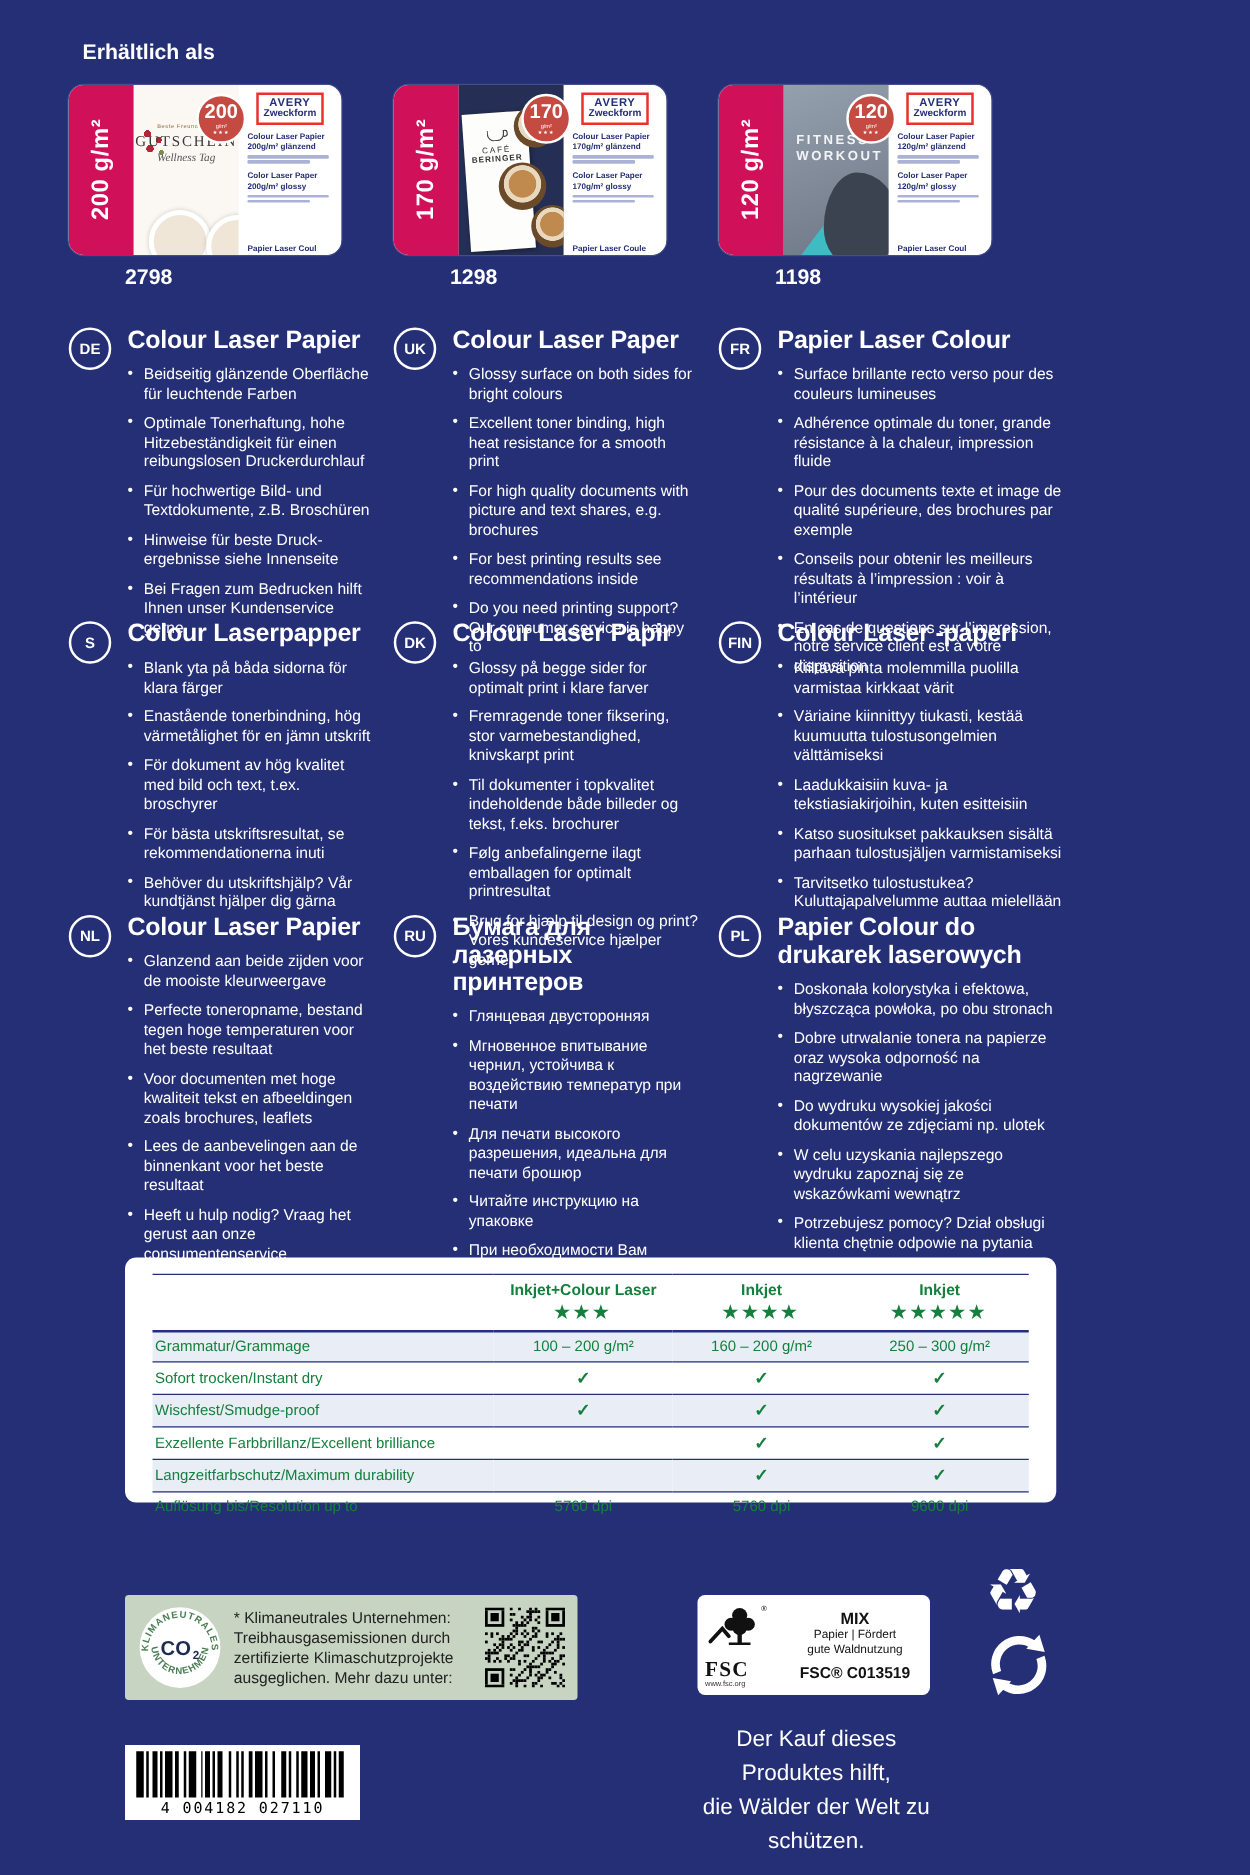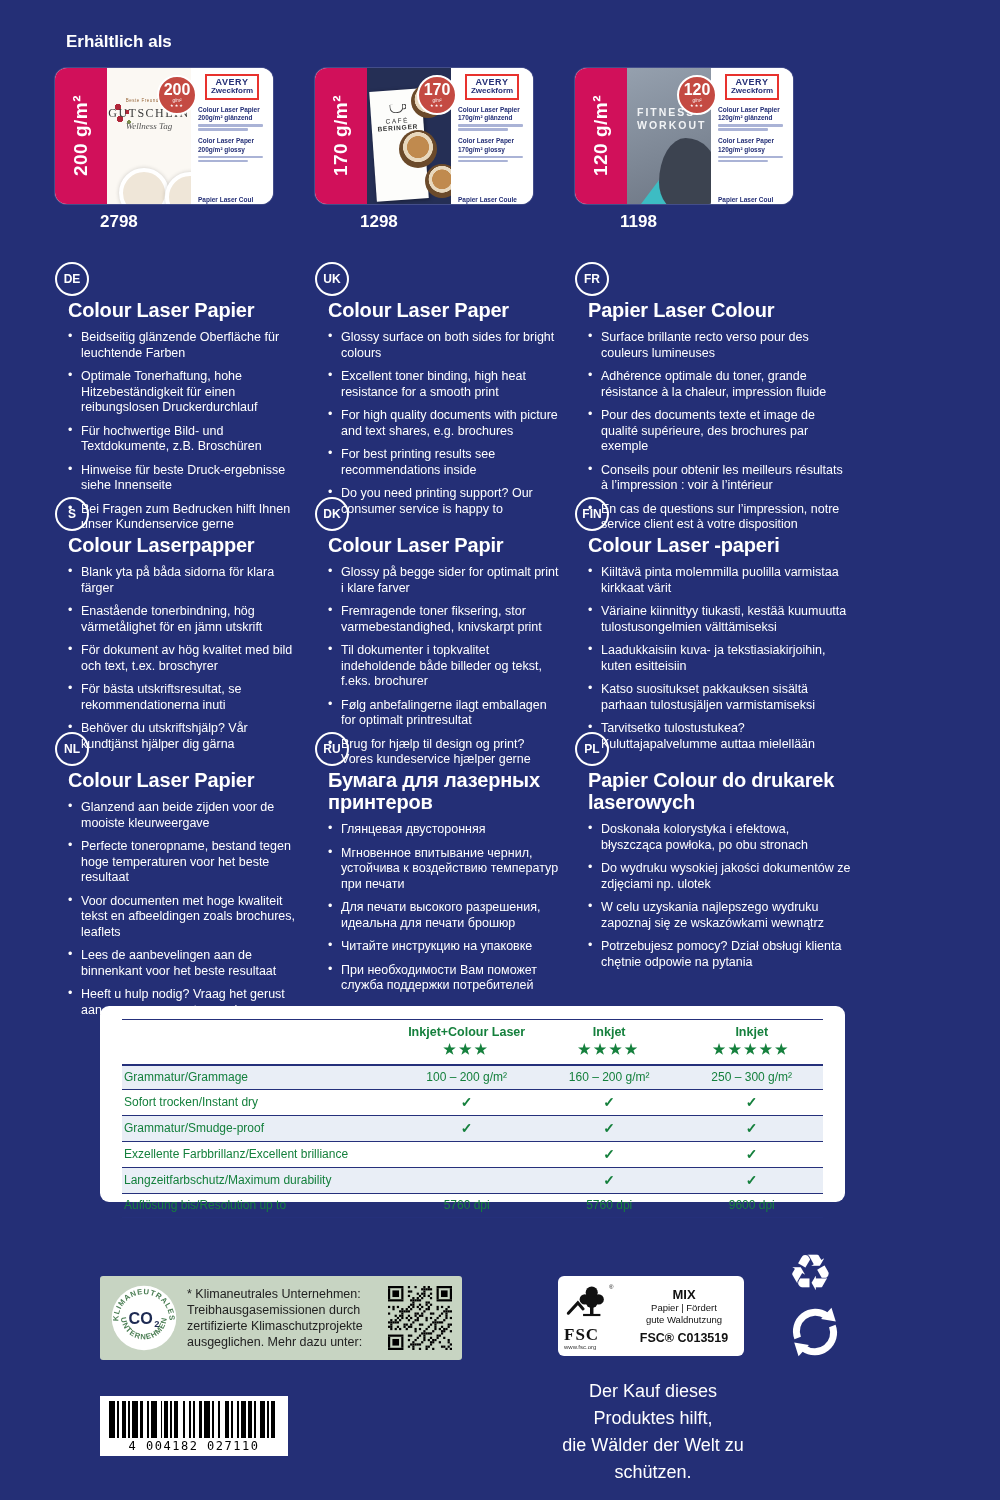--- a/index.html
+++ b/index.html
@@ -55,21 +55,21 @@
   .latte.l2{right:14px;top:62px;width:38px;height:38px;}
   .latte.l3{right:-8px;top:96px;width:34px;height:34px;}
   .img3{background:linear-gradient(160deg,#95a0ae,#7d8795 60%,#6d7684);}
   .fit-line{position:absolute;left:10px;color:#f2f4f6;font-weight:bold;font-size:10.5px;letter-spacing:2px;}
   .fit-line.f1{top:38px;} .fit-line.f2{top:51px;}
   .img3 .tri{position:absolute;left:14px;bottom:0;width:46px;height:52px;background:#37c3c9;clip-path:polygon(0 100%,100% 100%,85% 0);opacity:.9;}
   .img3 .athlete{position:absolute;right:-6px;bottom:-8px;width:58px;height:74px;background:#3c4350;border-radius:46% 54% 40% 40%/60% 46% 40% 40%;}
 
   
   .sections{position:absolute;left:55px;top:258px;display:grid;grid-template-columns:260px 260px 292px;grid-auto-rows:235px;}
-  .section{display:flex;flex-direction:column;}
+  .section{display:flex;}
   .lang-badge{flex:0 0 34px;width:34px;height:34px;border:2px solid #fff;border-radius:50%;box-sizing:border-box;display:flex;align-items:center;justify-content:center;font-size:12px;font-weight:bold;margin-top:4px;}
   .sec-body{margin-left:13px;padding-right:16px;}
   .sec-title{font-size:20px;font-weight:bold;line-height:1.1;margin:3px 0 9px;letter-spacing:-.2px;}
   ul.bullets{list-style:none;margin:0;padding:0;font-size:12.5px;line-height:1.24;}
   ul.bullets li{position:relative;padding-left:13px;margin-bottom:8px;}
   ul.bullets li::before{content:"•";position:absolute;left:0;top:-1px;}
 
   
   .table-panel{position:absolute;left:100px;top:1006px;width:745px;height:196px;background:#fff;border-radius:9px;box-sizing:border-box;padding:13px 22px 0;color:#25307b;}
   table.cmp{width:100%;border-collapse:collapse;color:#15803d;}
@@ -331,20 +331,21 @@
           <li>При необходимости Вам поможет служба поддержки потребителей</li>
         </ul>
       </div>
     </div>
     <div class="section">
       <div class="lang-badge">PL</div>
       <div class="sec-body">
         <div class="sec-title">Papier Colour do drukarek laserowych</div>
         <ul class="bullets">
           <li>Doskonała kolorystyka i efektowa, błyszcząca powłoka, po obu stronach</li>
+          <li>Dobre utrwalanie tonera na papierze oraz wysoka odporność na nagrzewanie</li>
           <li>Do wydruku wysokiej jakości dokumentów ze zdjęciami np. ulotek</li>
           <li>W celu uzyskania najlepszego wydruku zapoznaj się ze wskazówkami wewnątrz</li>
           <li>Potrzebujesz pomocy? Dział obsługi klienta chętnie odpowie na pytania</li>
         </ul>
       </div>
     </div>
   </div>
 
 <div class="table-panel">
   <table class="cmp">
@@ -378,21 +379,21 @@
           <td>160 – 200 g/m²</td>
           <td>250 – 300 g/m²</td>
         </tr>
         <tr>
           <td class="row-label">Sofort trocken/Instant dry</td>
           <td class="check">✓</td>
           <td class="check">✓</td>
           <td class="check">✓</td>
         </tr>
         <tr>
-          <td class="row-label">Grammatur/Smudge-proof</td>
+          <td class="row-label">Wischfest/Smudge-proof</td>
           <td class="check">✓</td>
           <td class="check">✓</td>
           <td class="check">✓</td>
         </tr>
         <tr>
           <td class="row-label">Exzellente Farbbrillanz/Excellent brilliance</td>
           <td></td>
           <td class="check">✓</td>
           <td class="check">✓</td>
         </tr>

